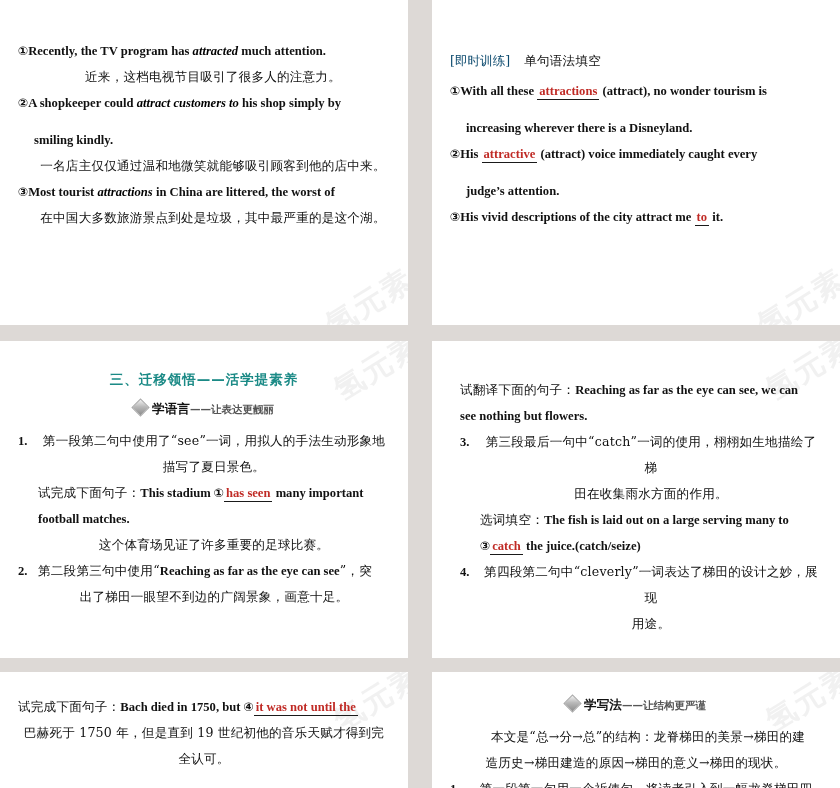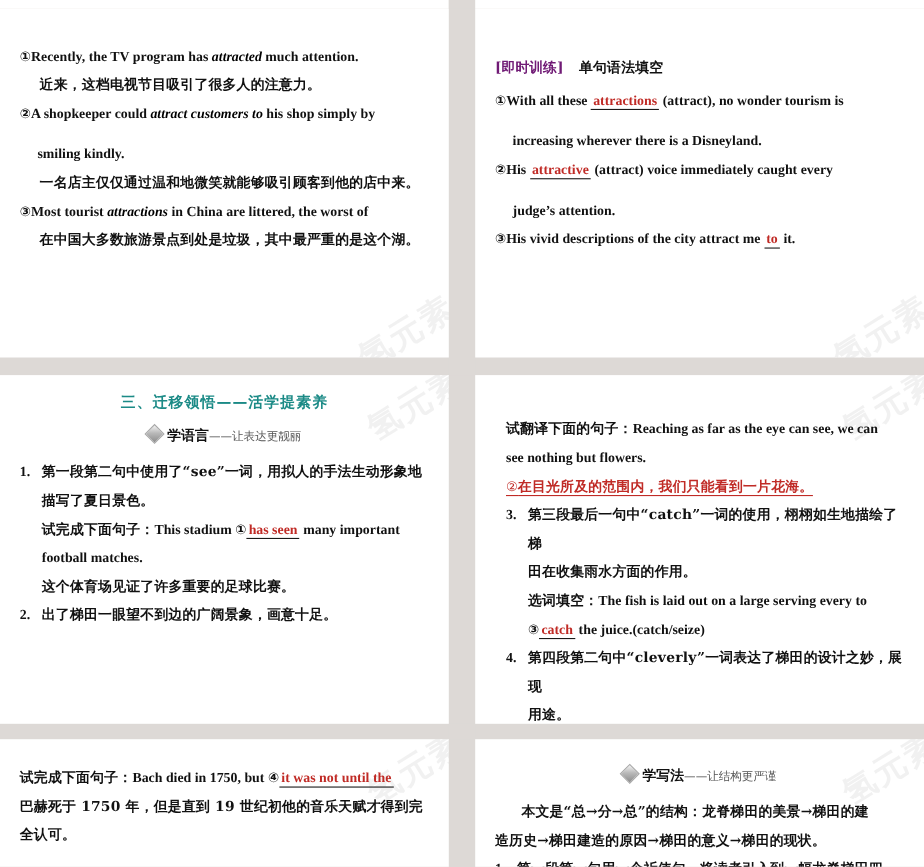--- a/index.html
+++ b/index.html
@@ -55,21 +55,21 @@
     white-space: nowrap;
     font-family: "DejaVu Sans", sans-serif;
   }
   .wm.br { right: -10px; bottom: 2px; }
   .wm.tr { right: -18px; top: 6px; }
 
   
   .blk { font-size: 12.6px; line-height: 26px; color: #111; }
 
   .en { font-weight: bold; font-family: "Liberation Serif", serif; }
-  .cn { font-family: "DejaVu Serif", serif; font-weight: 700; letter-spacing: .2px; }
+  .cn { font-family: "DejaVu Serif", serif; font-weight: 400; letter-spacing: .2px; text-align: center; }
 
   .item { display: block; }
   .indent1 { padding-left: 16px; margin-top: 11px; }
   .indent-han { padding-left: 18px; }
 
   .red { color: #000000; font-style: italic; }
   .red-u {
     color: #c02b26;
     border-bottom: 1.4px solid #1a1a1a;
     padding: 0 2px 1px 2px;
@@ -93,34 +93,34 @@
   }
   .h-sub {
     text-align: center;
     font-size: 12px;
     font-family: "DejaVu Sans", sans-serif;
     color: #111;
     margin-bottom: 6px;
     white-space: nowrap;
   }
   .h-sub .lead { font-weight: bold; font-size: 12.6px; }
-  .h-sub .tail { color: #555; font-size: 10.5px; font-weight: normal; margin-top: 20px; }
+  .h-sub .tail { color: #555; font-size: 10.5px; font-weight: bold; margin-top: 20px; }
   .diamond {
     display: inline-block;
     width: 11px; height: 11px;
     background: linear-gradient(135deg,#f2f2f2 0%,#b9b9b9 45%,#8c8c8c 100%);
     transform: rotate(45deg);
     vertical-align: -1px;
     margin-right: 5px;
     border: 1px solid #a8a8a8;
   }
 
   .green {
-    color: #701a75;
-    font-weight: bold;
+    color: #0c4a6e;
+    font-weight: normal;
     font-family: "DejaVu Serif", serif;
   }
 
   .numlist { display: flex; }
   .numlist .num {
     flex: 0 0 auto;
     width: 20px;
     font-weight: bold;
     font-family: "Liberation Serif", serif;
     font-size: 12.6px;
@@ -200,21 +200,21 @@
     </div>
   </div>
 
   <div class="gap"></div>
   <div class="gap"></div>
   <div class="gap"></div>
 
   <div class="panel">
     <div class="wm tr">氢元素</div>
     <div class="panel-inner">
-      <div class="blk" style="padding-top:12px;">
+      <div class="blk" style="padding-top:25px;">
 
         <div class="h-main">三、迁移领悟——活学提素养</div>
 
         <div class="h-sub">
           <span class="diamond"></span><span class="lead">学语言</span><span class="tail">——让表达更靓丽</span>
         </div>
 
         <div class="numlist">
           <div class="num">1.</div>
           <div class="body">
@@ -226,51 +226,51 @@
               <span class="en">many important</span>
             </div>
             <div class="item en">football matches.</div>
             <div class="item cn">这个体育场见证了许多重要的足球比赛。</div>
           </div>
         </div>
 
         <div class="numlist">
           <div class="num">2.</div>
           <div class="body">
+            <div class="item">
+              <span class="cn">第二段第三句中使用“</span><span class="en">Reaching as far as the eye can see</span><span class="cn">”，突</span>
+            </div>
             <div class="item cn">出了梯田一眼望不到边的广阔景象，画意十足。</div>
           </div>
         </div>
 
       </div>
     </div>
   </div>
 
   <div class="gap"></div>
 
   <div class="panel">
     <div class="wm tr">氢元素</div>
     <div class="panel-inner">
       <div class="blk" style="padding-top:36px; padding-left:10px;">
 
         <div class="item">
           <span class="cn">试翻译下面的句子：</span><span class="en">Reaching as far as the eye can see, we can</span>
         </div>
         <div class="item en">see nothing but flowers.</div>
 
-        <div class="item">
-          <span class="circ redline">②</span><span class="cn redline">在目光所及的范围内，我们只能看到一片花海。</span>
-        </div>
 
         <div class="numlist">
           <div class="num">3.</div>
           <div class="body">
             <div class="item cn">第三段最后一句中“catch”一词的使用，栩栩如生地描绘了梯</div>
             <div class="item cn">田在收集雨水方面的作用。</div>
             <div class="item">
-              <span class="cn">选词填空：</span><span class="en">The fish is laid out on a large serving every to</span>
+              <span class="cn">选词填空：</span><span class="en">The fish is laid out on a large serving many to</span>
             </div>
             <div class="item">
               <span class="circ en">③</span><span class="en red-u">catch</span>
               <span class="en">the juice.(catch/seize)</span>
             </div>
           </div>
         </div>
 
         <div class="numlist">
           <div class="num">4.</div>

